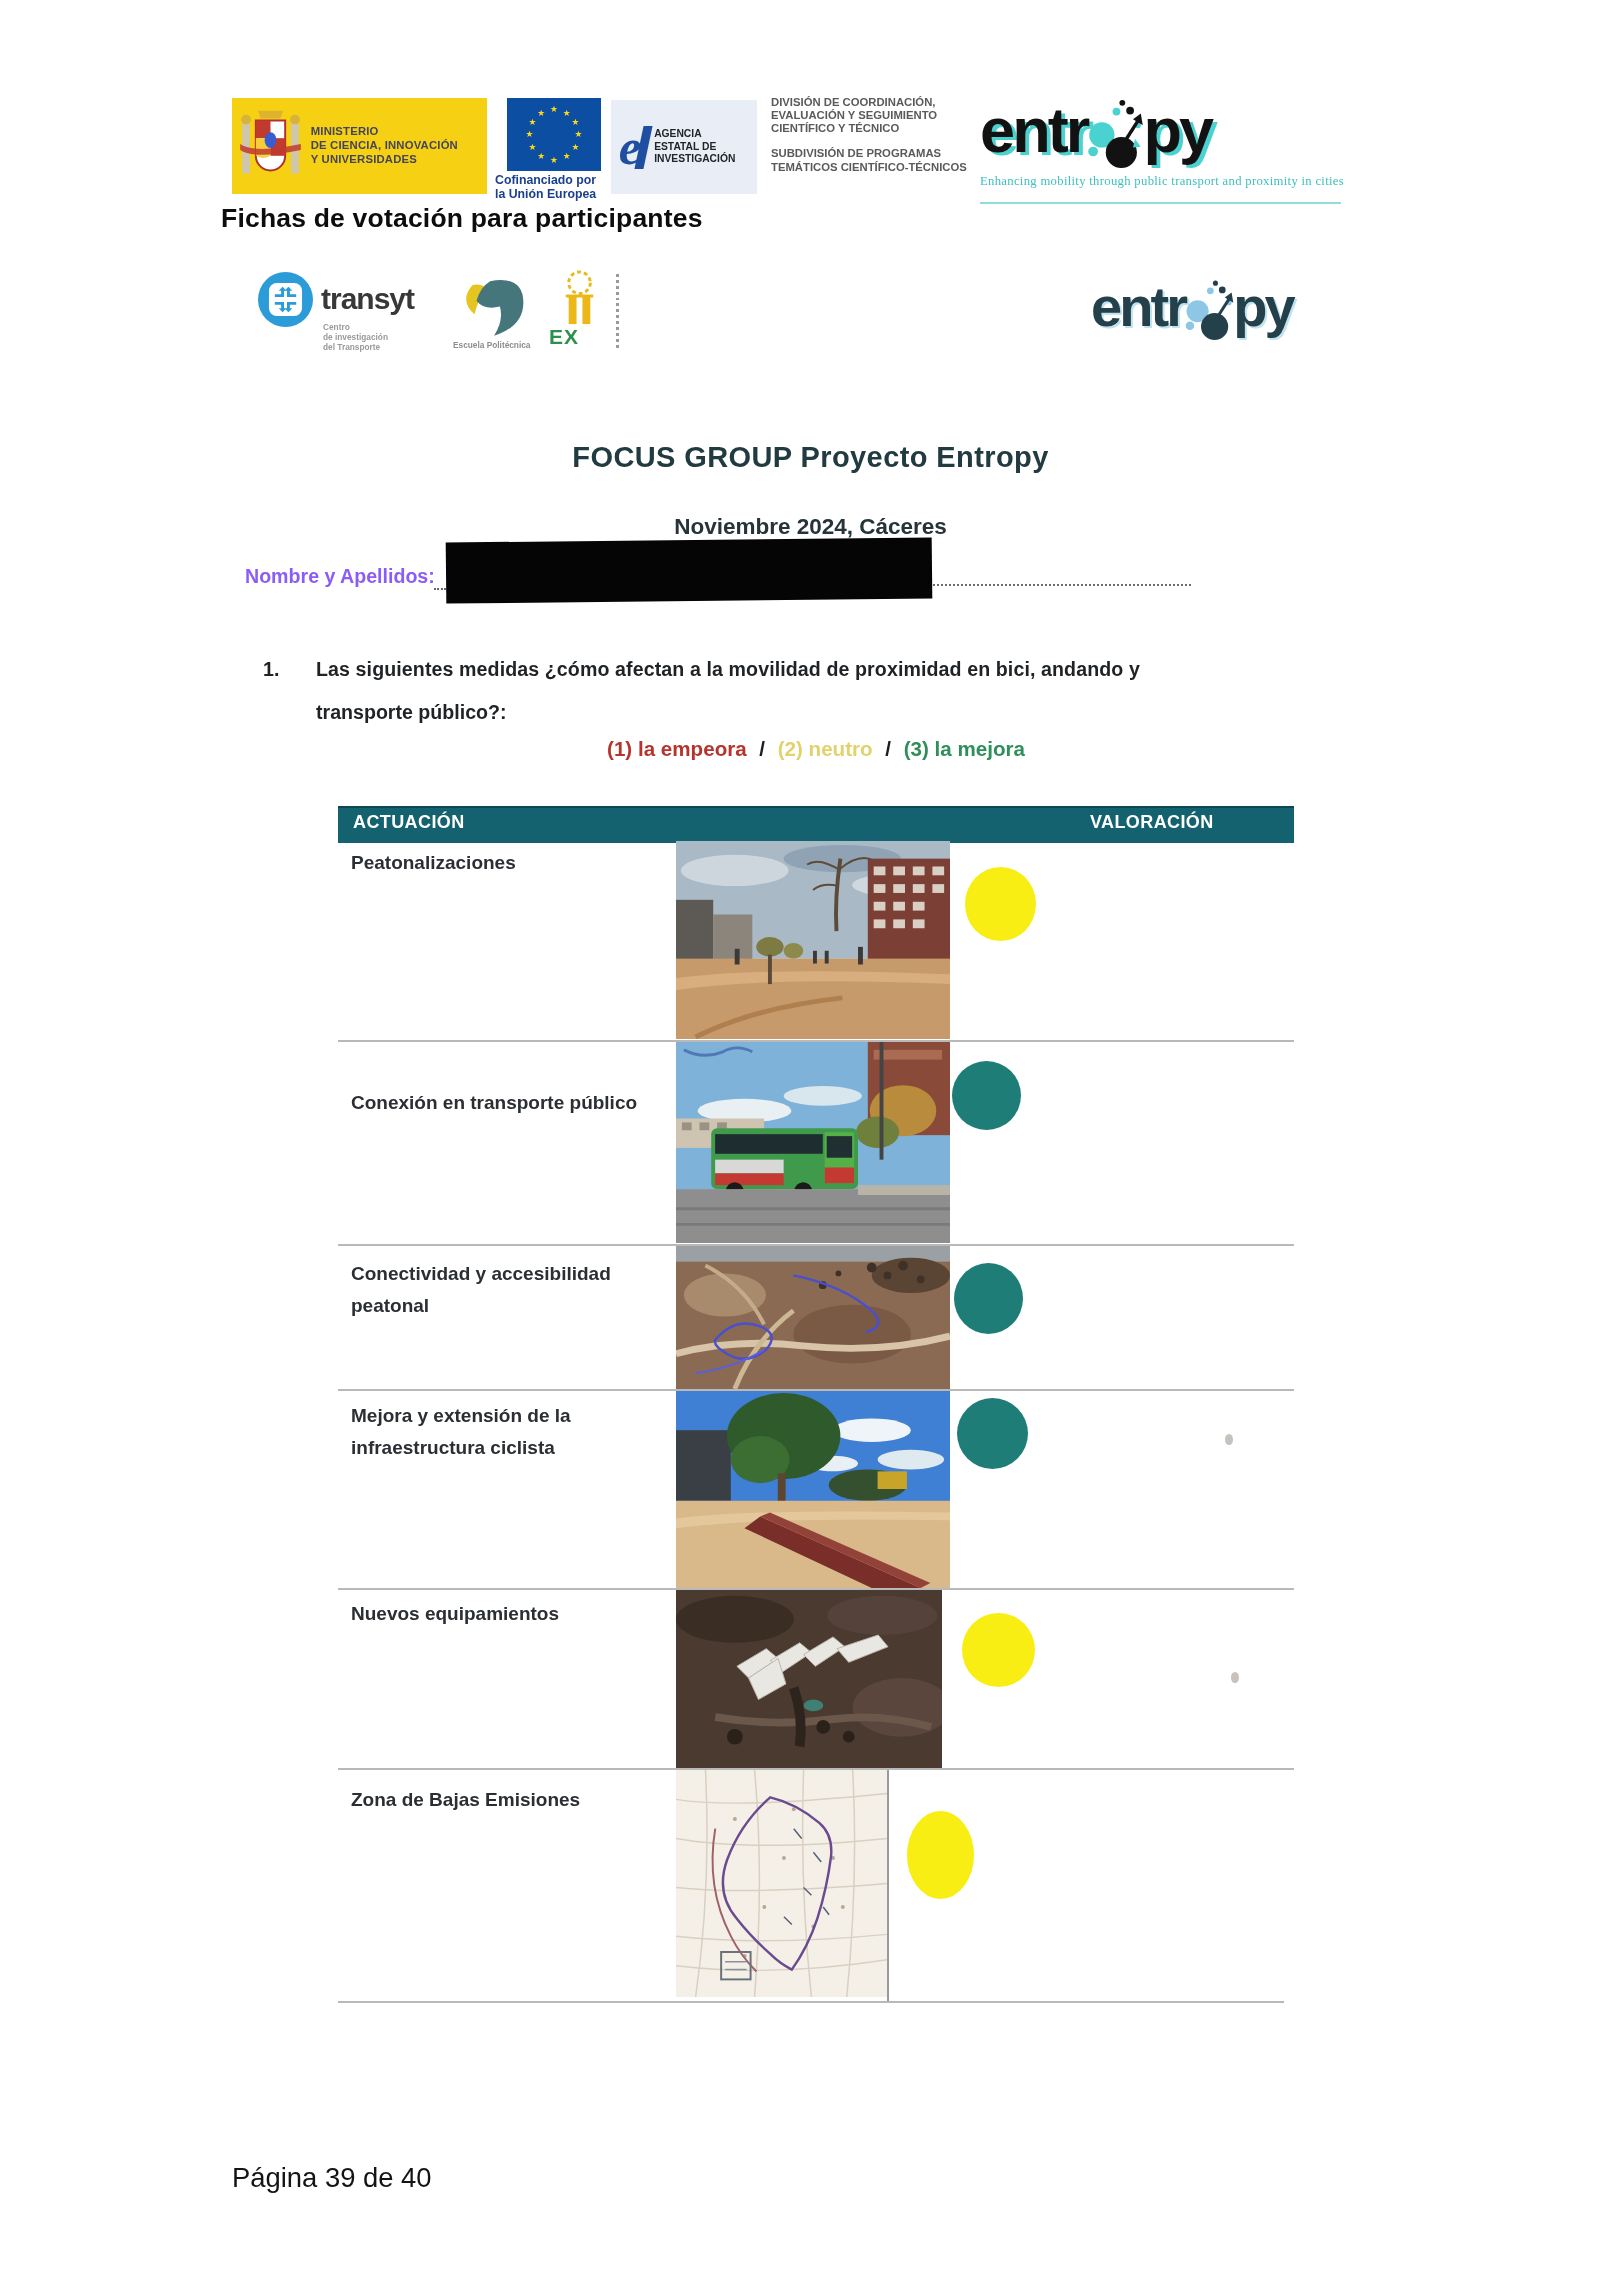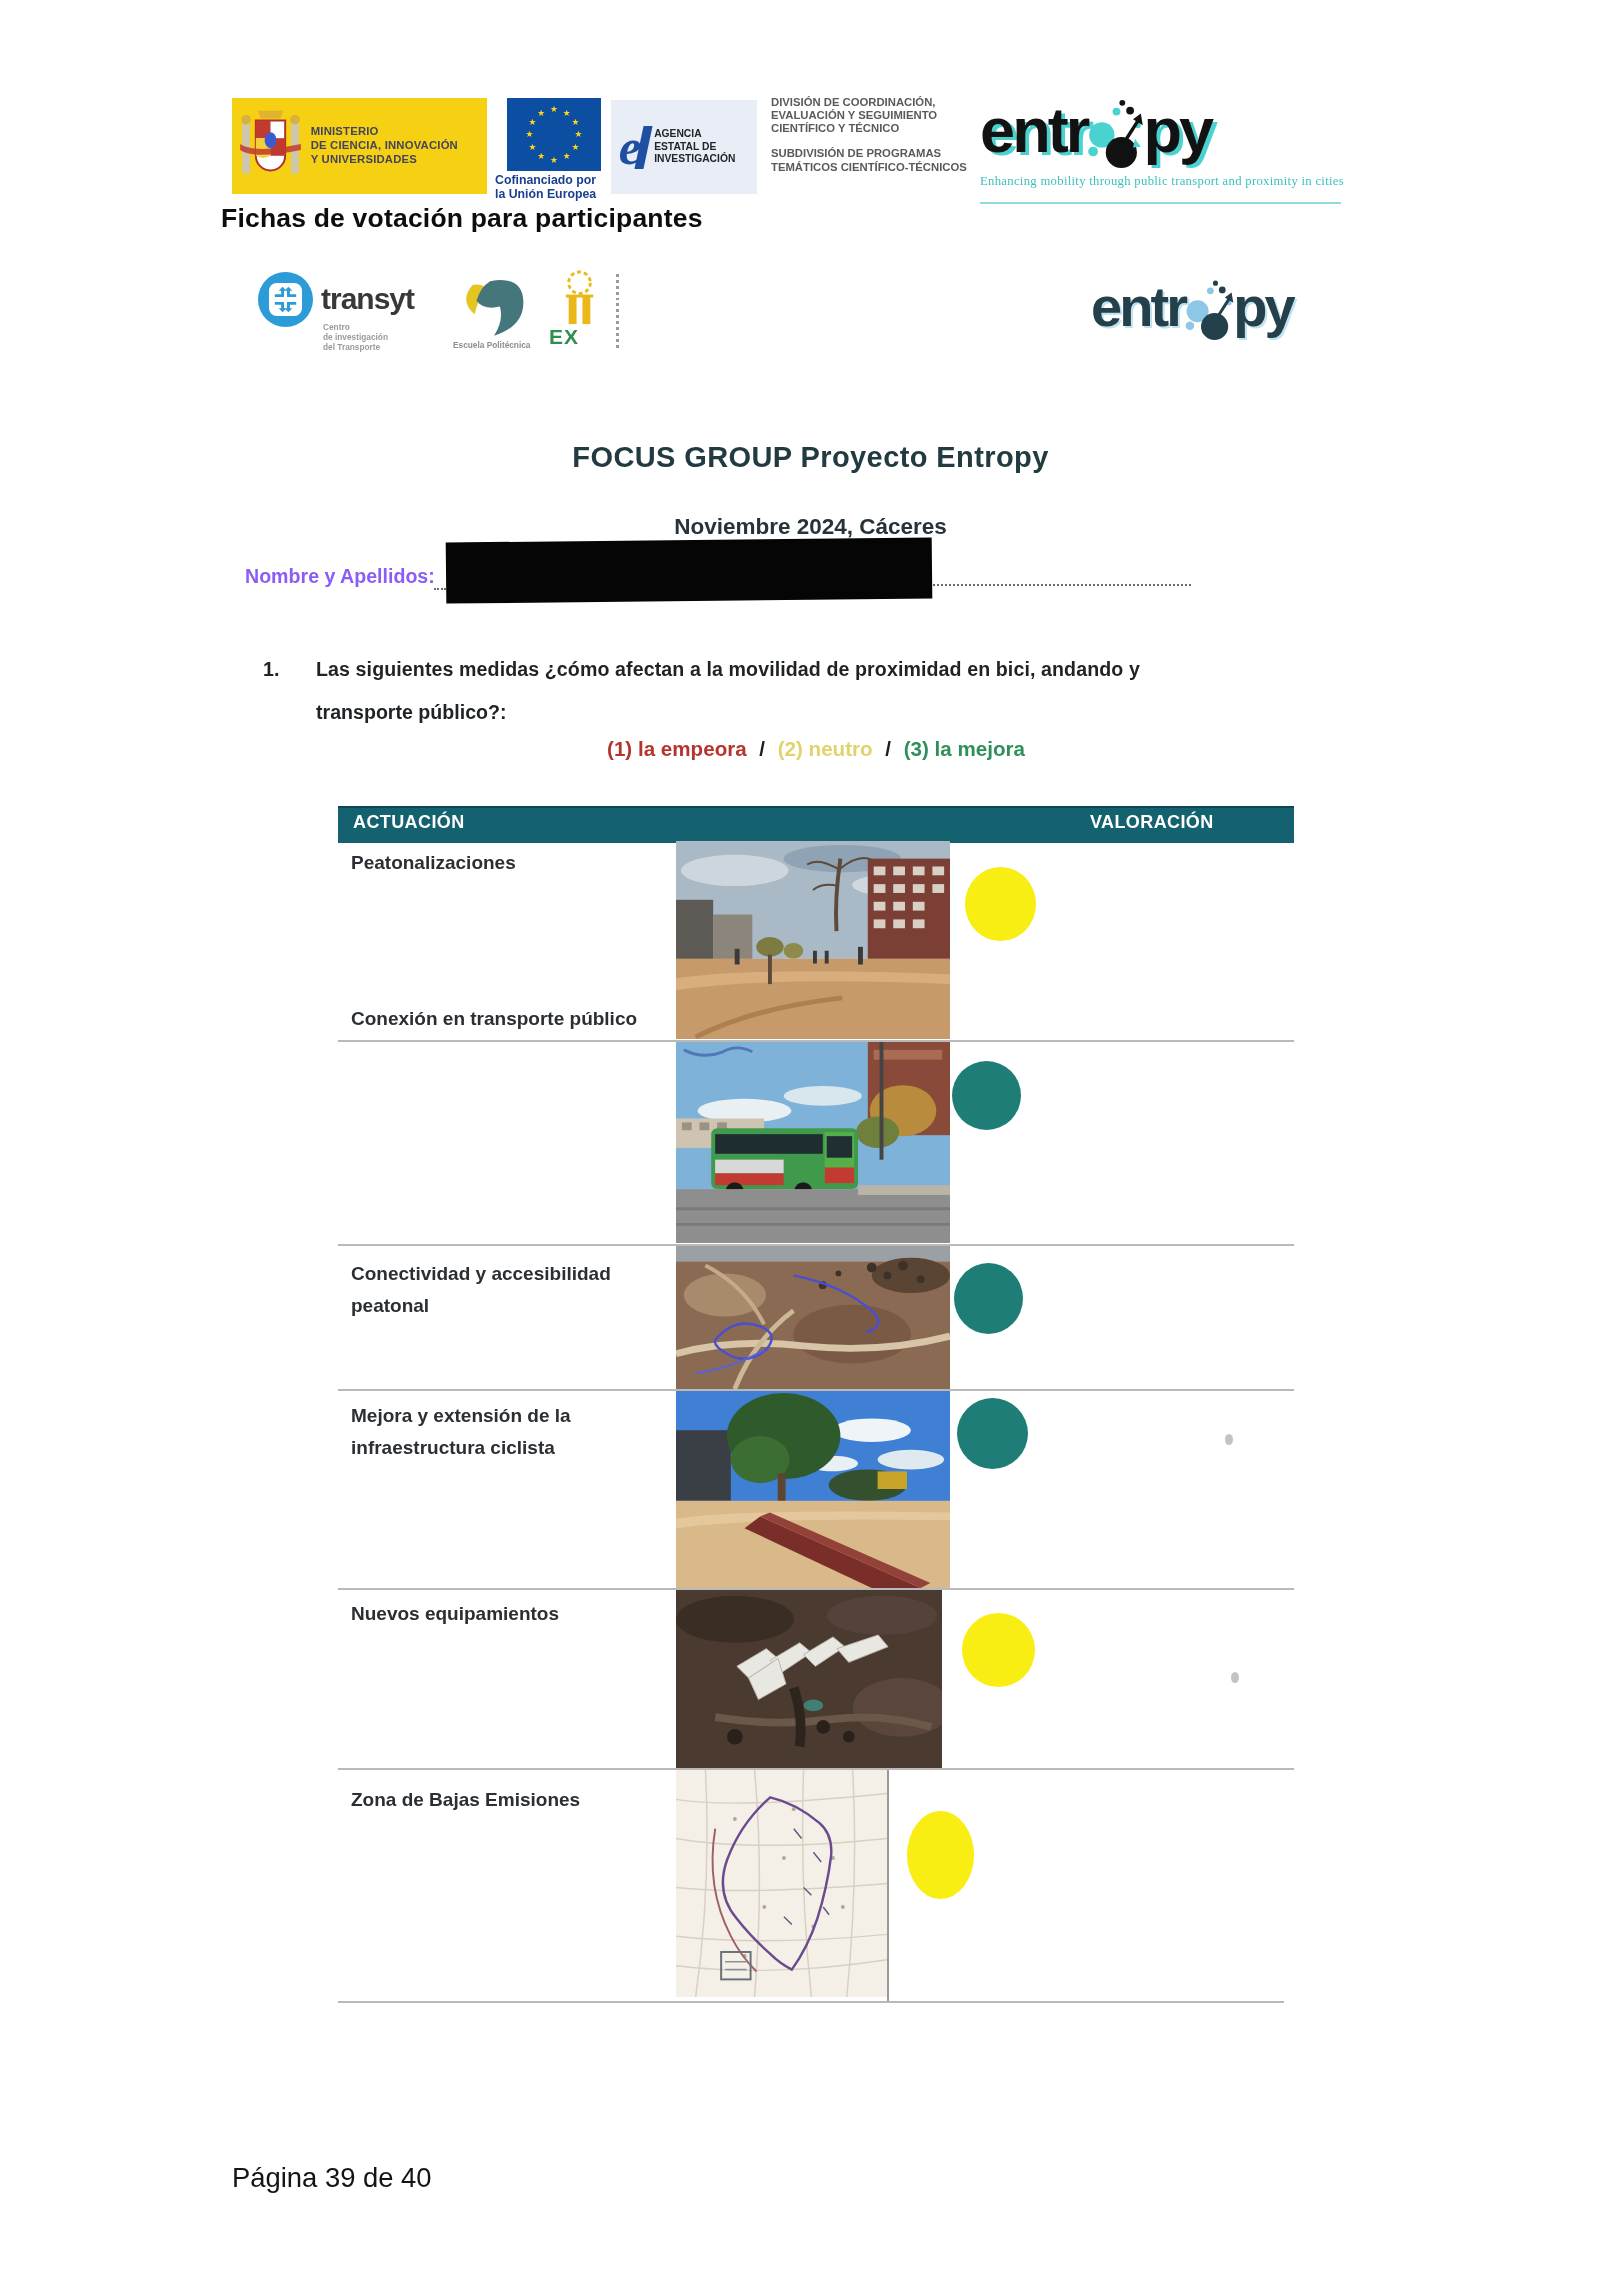--- a/index.html
+++ b/index.html
@@ -277,21 +277,21 @@
     <g fill="#3c3a38">
         <rect x="60" y="110" width="5" height="16"></rect>
         <rect x="140" y="112" width="4" height="13"></rect>
         <rect x="152" y="112" width="4" height="13"></rect>
         <rect x="186" y="108" width="5" height="18"></rect>
       </g>
   </svg>
   <div class="abs dot" style="left: 965px; top: 867px; width: 71px; height: 74px; background: rgb(248, 238, 20);"></div>
   <div class="abs divider" style="top:1040px;"></div>
 
-  <div class="abs rowlabel scan" style="top:1003px;">Conexión en transporte público</div>
+  <div class="abs rowlabel scan" style="top:1087px;">Conexión en transporte público</div>
   <svg class="abs photo scan" style="top:1042px;width:274px;height:201px;" viewBox="0 0 280 205" preserveAspectRatio="none">
     <rect width="280" height="150" fill="#7fb2d9"></rect>
     <ellipse cx="70" cy="70" rx="48" ry="12" fill="#e8f0f4"></ellipse>
     <ellipse cx="150" cy="55" rx="40" ry="10" fill="#d8e6ee"></ellipse>
     <path d="M8 8 q20 10 40 2 q14 -8 30 0" stroke="#3a57a8" stroke-width="3" fill="none" opacity=".65"></path>
     <rect x="196" y="0" width="84" height="95" fill="#8a4a3a"></rect>
     <rect x="202" y="8" width="70" height="10" fill="#a96b52"></rect>
     <rect x="0" y="78" width="90" height="30" fill="#cfc4b2"></rect>
     <g fill="#9a9284">
         <rect x="6" y="82" width="10" height="8"></rect>

